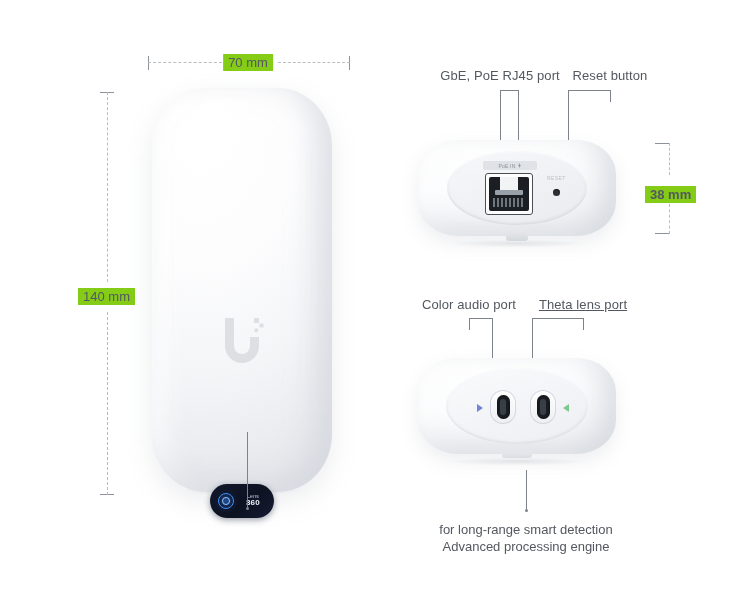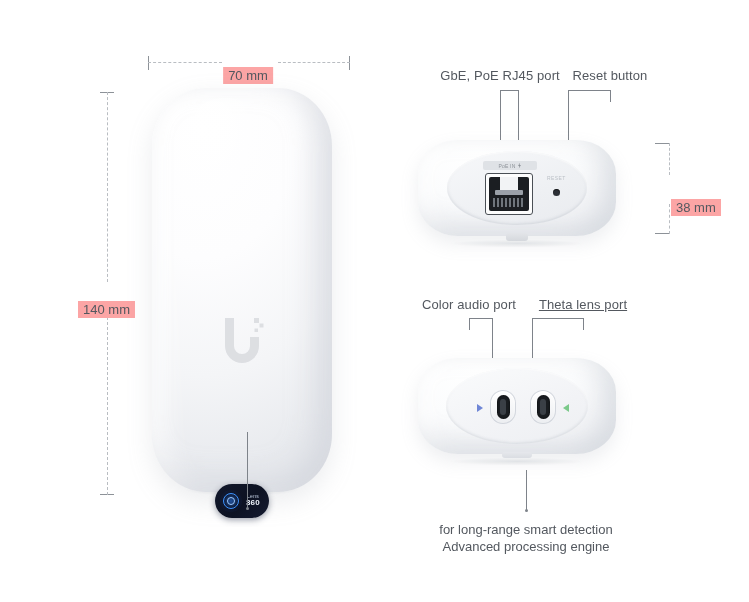--- a/index.html
+++ b/index.html
@@ -35,24 +35,23 @@
     color: #53585f;
     text-align: center;
     transform: translateX(-50%);
     line-height: 17px;
     white-space: nowrap;
   }
   .dimtext {
     position: absolute;
     font-size: 13px;
     color: #53585f;
-    background: #fca5a5;
+    background: #84cc16;
     padding: 1px 5px;
     white-space: nowrap;
-    margin-top: 13px;
   }
 
   
   .dash-h {
     position: absolute;
     height: 0;
     border-top: 1px dashed #b9bdc2;
   }
   .dash-v {
     position: absolute;
@@ -130,21 +129,21 @@
     transform: translateX(-50%);
     width: 46px;
     height: 52px;
     opacity: 0.85;
   }
   #lcm-display {
     position: absolute;
     left: 50%;
     top: 396px;
     transform: translateX(-50%);
-    width: 54px;
+    width: 64px;
     height: 34px;
     border-radius: 17px;
     background: linear-gradient(135deg, #12182c 0%, #0d1222 55%, #151b30 100%);
     box-shadow: 0 2px 6px rgba(40,48,70,0.45);
     display: flex;
     align-items: center;
     overflow: hidden;
   }
   #lcm-ring {
     position: relative;
@@ -482,21 +481,21 @@
       <div id="reset-label">RESET</div>
       <div id="reset-hole"></div>
     </div>
     <div id="top-notch"></div>
   </div>
 
   <div class="cap-h" style="left:655px; top:143px; width:14px;"></div>
   <div class="cap-h" style="left:655px; top:233px; width:14px;"></div>
   <div class="dash-v" style="left:669px; top:143px; height:32px;"></div>
   <div class="dash-v" style="left:669px; top:204px; height:30px;"></div>
-  <div class="dimtext" style="left:671px; top:186px;">38 mm</div>
+  <div class="dimtext" style="left:645px; top:186px;font-weight:bold;">38 mm</div>
 
   <div class="lbl center" style="left:469px; top:297px;">Color audio port</div>
   <div class="lbl center" style="left:583px; top:297px;text-decoration:underline;">Theta lens port</div>
 
   <div class="leader-v" style="left:469px; top:318px; height:12px;"></div>
   <div class="leader-h" style="left:469px; top:318px; width:23px;"></div>
   <div class="leader-v" style="left:492px; top:318px; height:68px;"></div>
 
   <div class="leader-v" style="left:583px; top:318px; height:12px;"></div>
   <div class="leader-h" style="left:532px; top:318px; width:51px;"></div>

